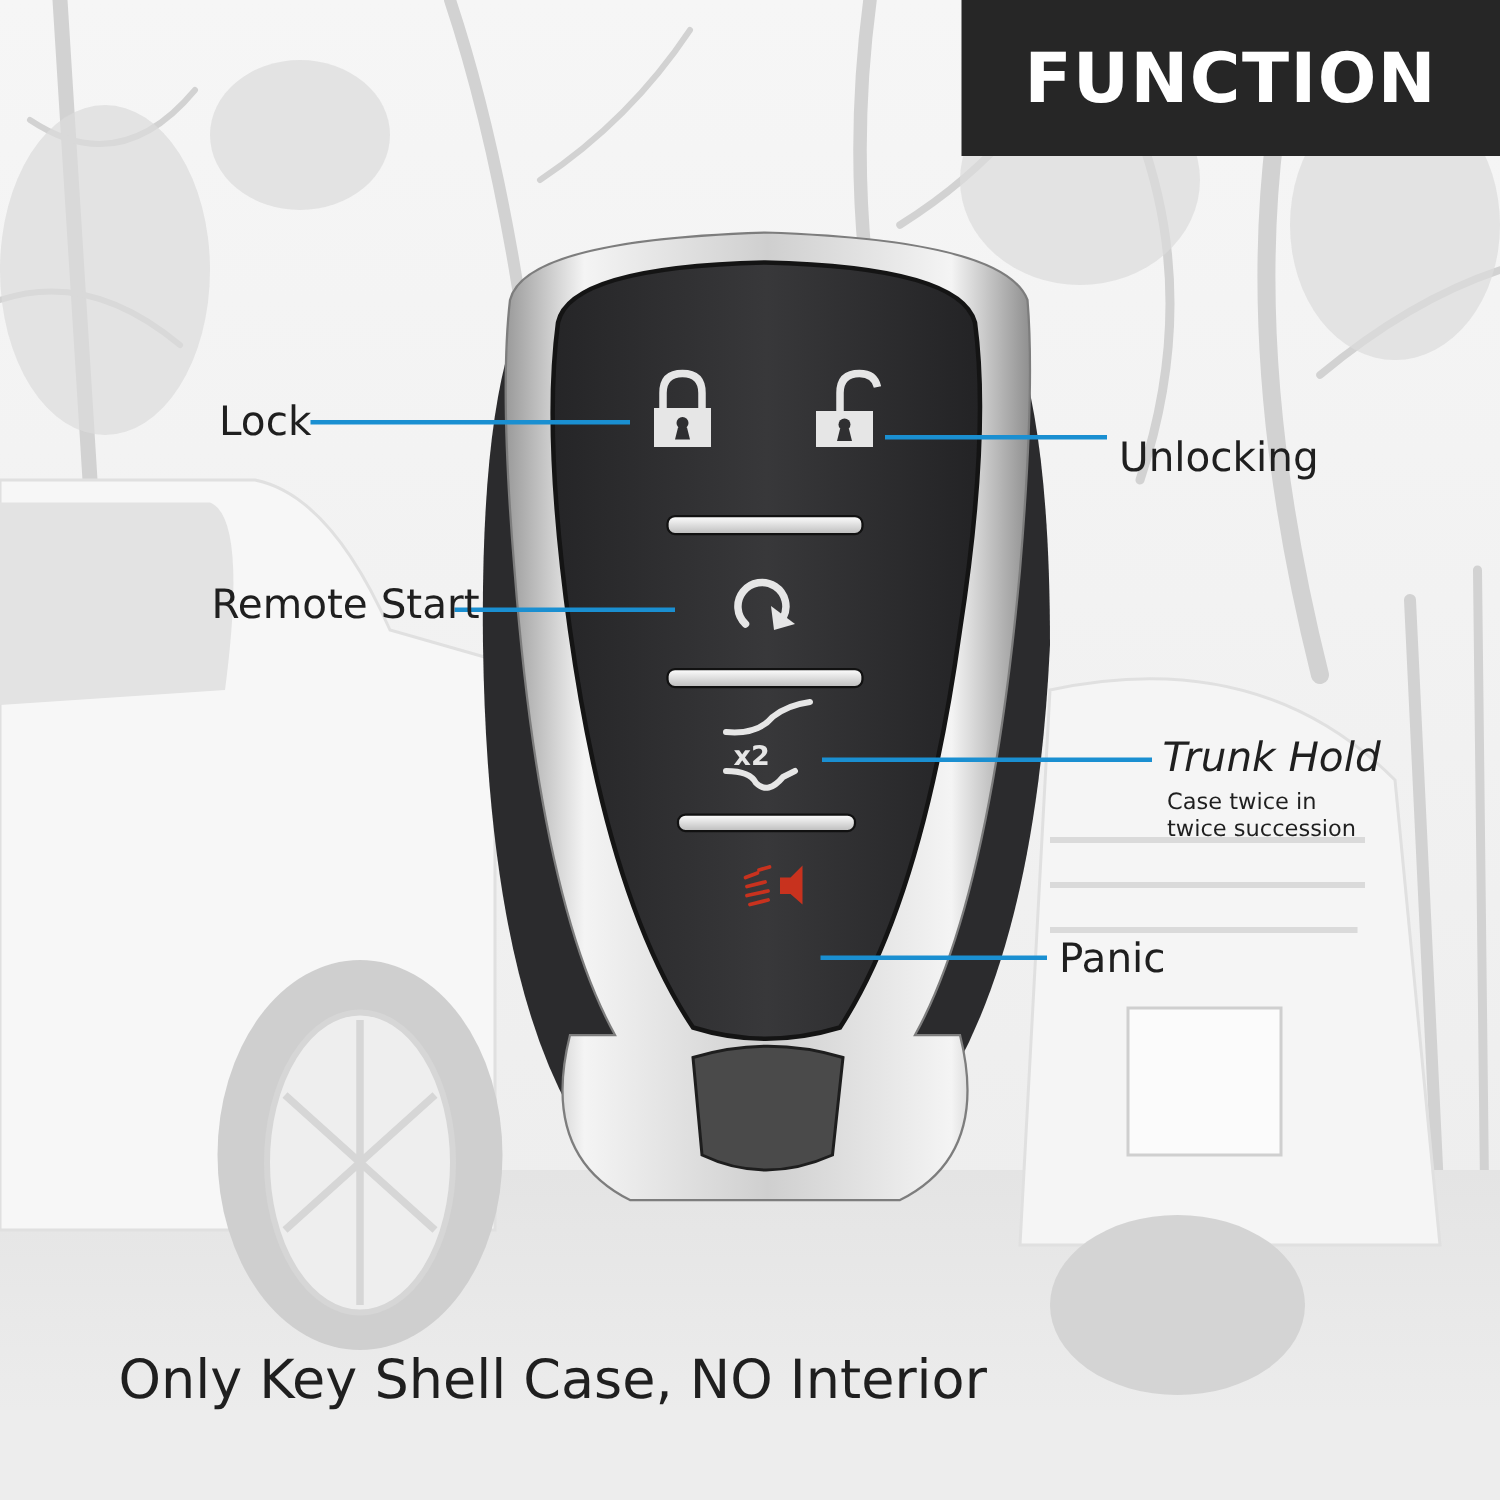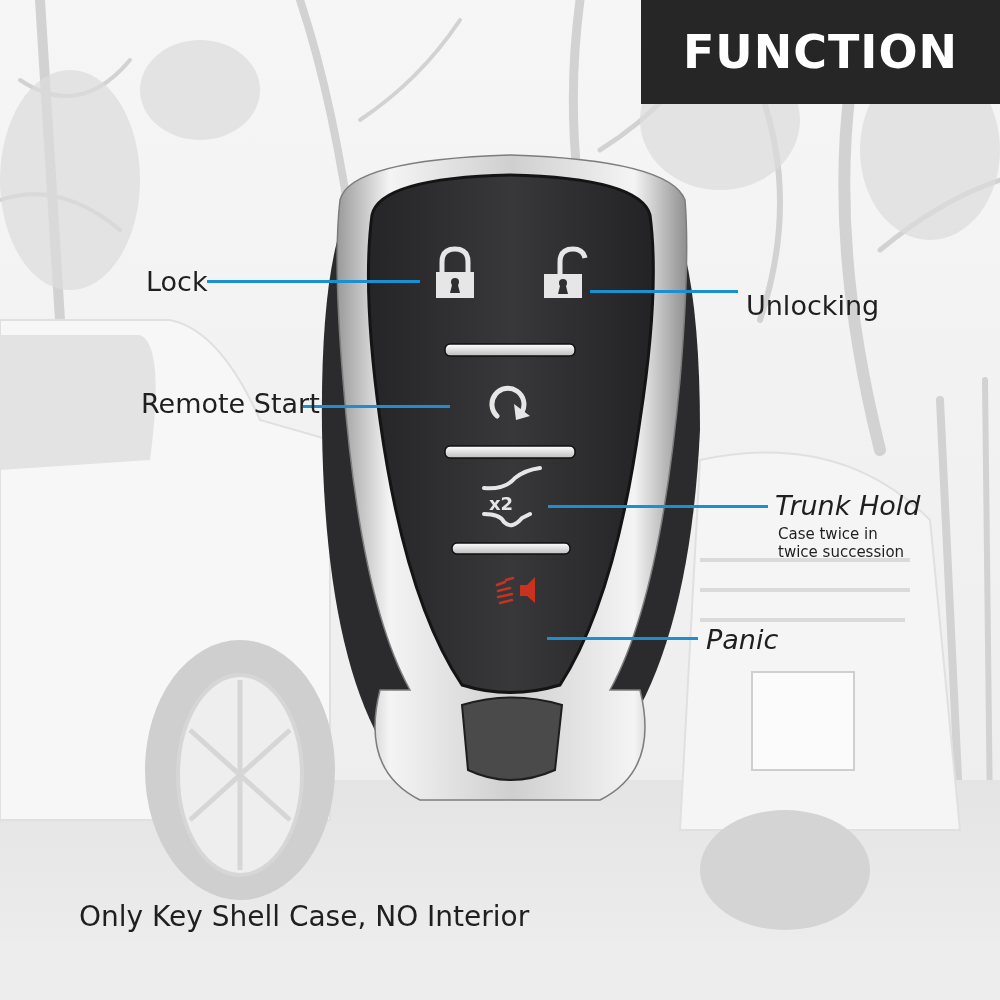--- a/index.html
+++ b/index.html
@@ -23,21 +23,21 @@
     font-family: "DejaVu Sans", sans-serif;
   }
   .callout-sub {
     position: absolute; color: #1f1f1f; font-size: 15px; line-height: 18px;
     font-family: "DejaVu Sans", sans-serif;
   }
   .leader {
     position: absolute; height: 3px; background: #1a8fd1;
   }
   .footer-note {
-    position: absolute; left: 79px; top: 900px; font-size: 28px; color: #1f1f1f;
+    position: absolute; left: 79px; top: 900px; font-size: 36px; color: #1f1f1f;
     font-family: "DejaVu Sans", sans-serif; white-space: nowrap;
   }
 </style>
 </head>
 <body>
 
 <svg class="bg" width="1000" height="1000" viewBox="0 0 1000 1000">
   <defs>
     <linearGradient id="sky" x1="0" y1="0" x2="0" y2="1">
       <stop offset="0" stop-color="#f6f6f6"></stop>
@@ -173,15 +173,15 @@
 <div class="leader" style="left:303px; top:405px; width:147px;"></div>
 <div class="leader" style="left:548px; top:505px; width:220px;"></div>
 <div class="leader" style="left:547px; top:637px; width:151px;"></div>
 
 <div class="callout-label" style="left:146px; top:266px;">Lock</div>
 <div class="callout-label" style="left:746px; top:290px;">Unlocking</div>
 <div class="callout-label" style="left:141px; top:388px;">Remote Start</div>
 <div class="callout-label" style="left:775px; top:490px;font-style:italic;">Trunk Hold</div>
 <div class="callout-sub" style="left:778px; top:525px;">Case twice in</div>
 <div class="callout-sub" style="left:778px; top:543px;">twice succession</div>
-<div class="callout-label" style="left:706px; top:624px;font-style:italic;">Panic</div>
+<div class="callout-label" style="left:706px; top:624px;">Panic</div>
 
 <div class="footer-note">Only Key Shell Case, NO Interior</div>
 
 </body></html>

